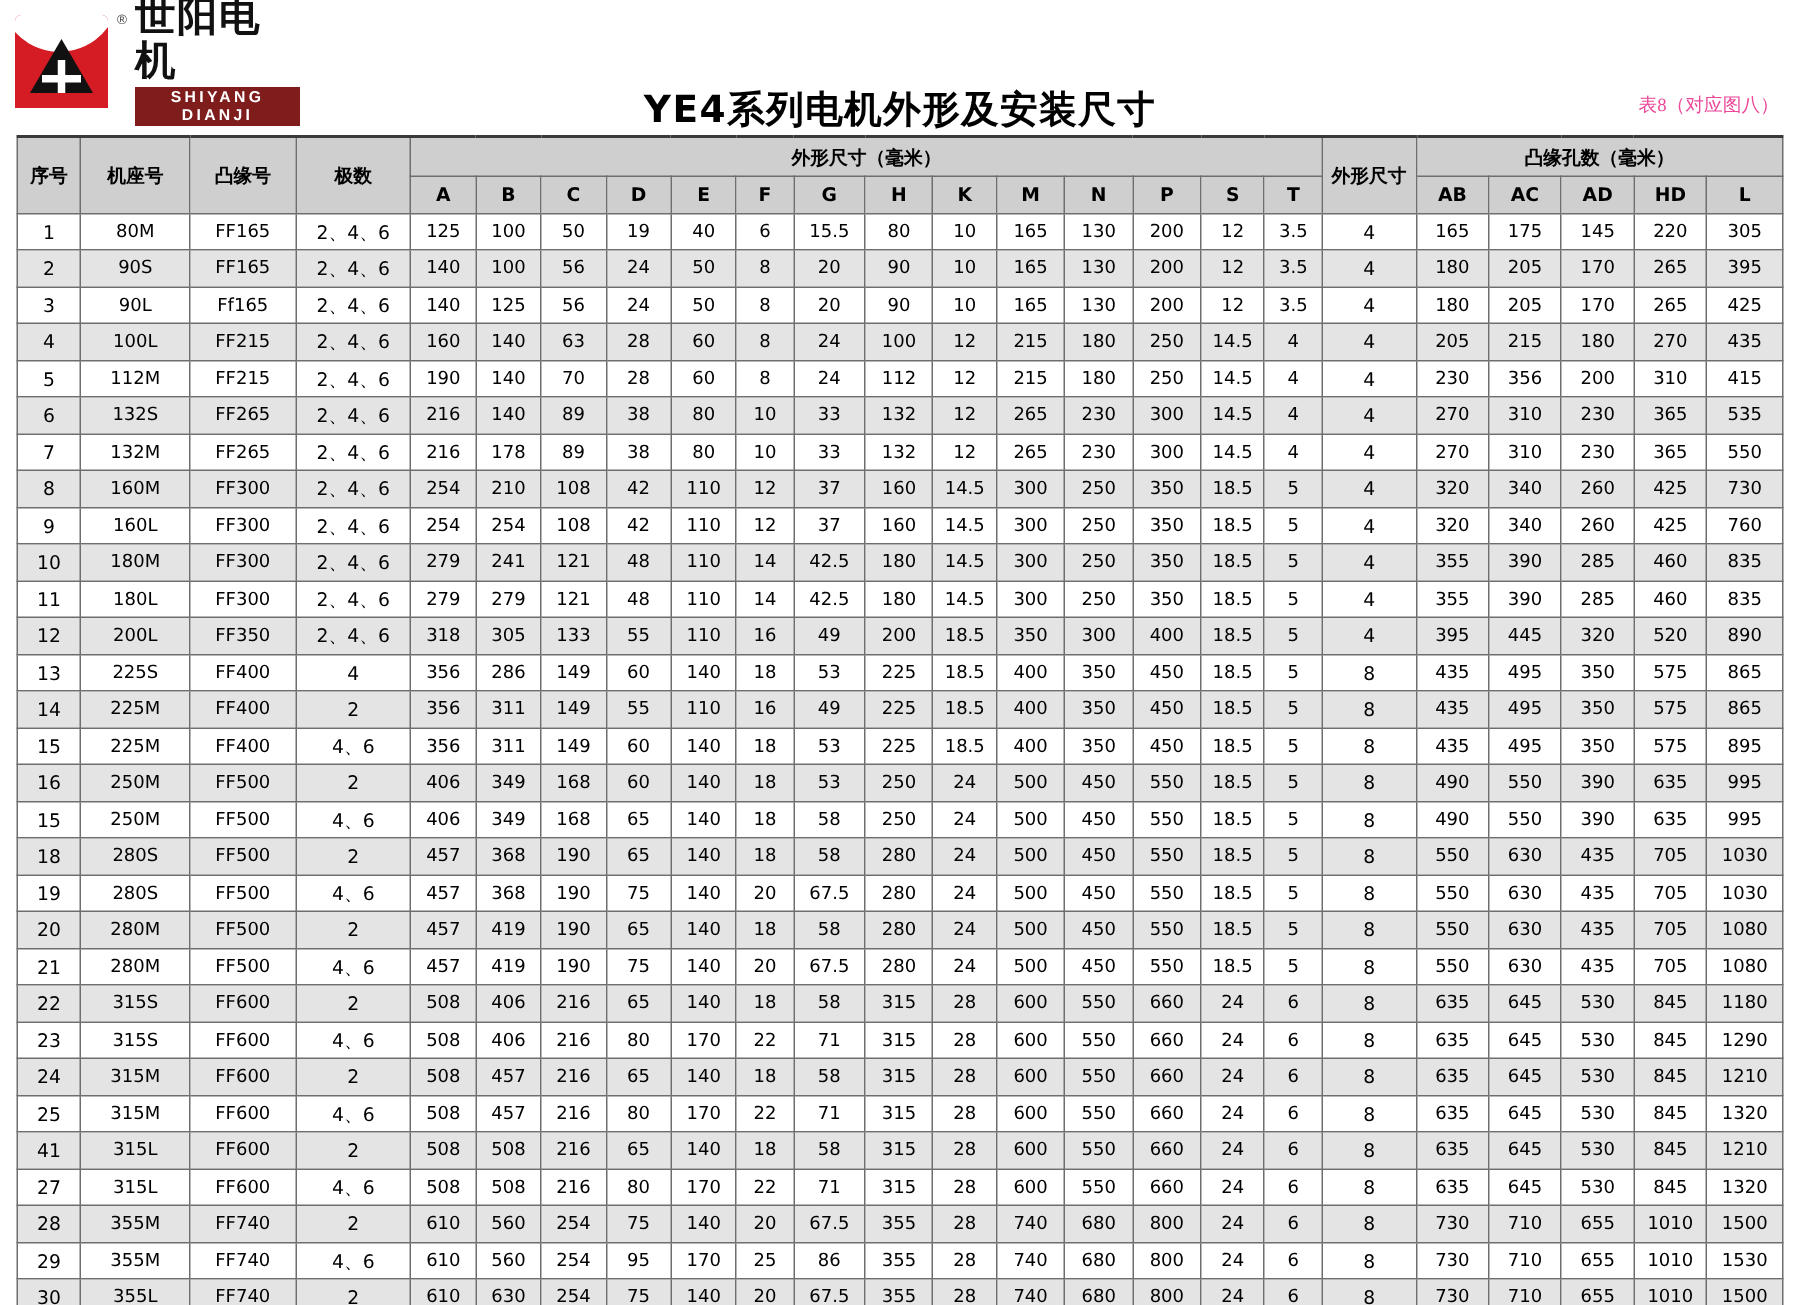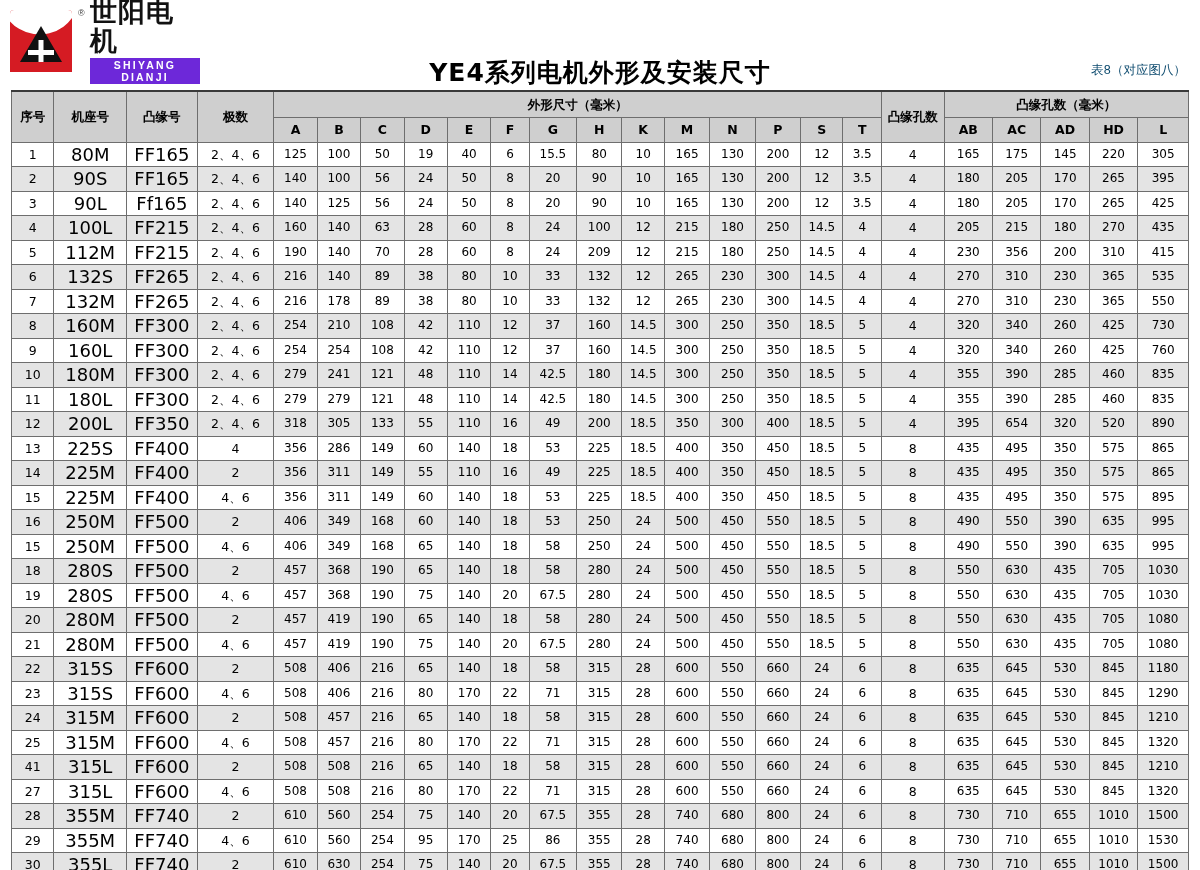--- a/index.html
+++ b/index.html
@@ -58,39 +58,39 @@
     width:5px;height:22px;background:#fff;
   }
   .logo-text{margin-left:18px;}
   .logo-cn{
     font-size:27px;font-weight:bold;letter-spacing:1px;
     color:#111;line-height:1.05;
     font-family:"DejaVu Sans","Liberation Sans",sans-serif;
   }
   .logo-en{
     margin-top:3px;
-    background:#6d28d9;color:#fff;
+    background:#7f1d1d;color:#fff;
     font-size:10.5px;letter-spacing:2.2px;font-weight:bold;
     text-align:center;padding:1px 3px;
   }
   .reg-mark{
     position:absolute;left:68px;top:4px;
     font-size:9px;color:#444;
   }
   .title{
     text-align:center;
     font-size:25px;font-weight:bold;
     padding-top:56px;
     letter-spacing:1px;
     font-family:"DejaVu Sans","Liberation Sans",sans-serif;
   }
   .table-note{
     position:absolute;right:14px;top:62px;
-    font-size:12.5px;color:#0c4a6e;
-    font-family:Liberation Mono, monospace;
+    font-size:12.5px;color:#ec4899;
+    font-family:Liberation Serif, serif;
   }
 
   
   .tbl-wrap{padding:0 11px;box-sizing:border-box;}
   table{
     border-collapse:collapse;
     width:1178px;
     table-layout:fixed;
     font-size:12.5px;
     font-family:"DejaVu Sans","Liberation Sans",sans-serif;
@@ -106,21 +106,21 @@
   }
   thead th{
     background:#cfcfcf;
     font-weight:bold;
     font-size:12.5px;
   }
   thead th.grouphead{height:25px;line-height:25px;}
   tbody tr.odd td{background:#ffffff;}
   tbody tr.even td{background:#e4e4e4;}
   td.num{font-size:12px;}
-  td.model{font-size:18px;}
+  td.model{font-size:12px;}
   .outer-top{border-top:2px solid #3a3a3a;}
 </style>
 </head>
 <body>
 
 <div class="page">
 
   <div class="header">
 
     <div class="logo-wrap">
@@ -169,21 +169,21 @@
           <col style="width:48px">
           <col style="width:50px">
       </colgroup>
       <thead>
         <tr>
           <th class="grouphead outer-top" rowspan="2">序号</th>
           <th class="grouphead outer-top" rowspan="2">机座号</th>
           <th class="grouphead outer-top" rowspan="2">凸缘号</th>
           <th class="grouphead outer-top" rowspan="2">极数</th>
           <th class="grouphead outer-top" colspan="14">外形尺寸（毫米）</th>
-          <th class="grouphead outer-top" rowspan="2">凸缘孔数</th>
+          <th class="grouphead outer-top" rowspan="2">外形尺寸</th>
           <th class="grouphead outer-top" colspan="5">凸缘孔数（毫米）</th>
         </tr>
         <tr>
           <th>A</th>
           <th>B</th>
           <th>C</th>
           <th>D</th>
           <th>E</th>
           <th>F</th>
           <th>G</th>
@@ -311,21 +311,21 @@
             <td class="model">112M</td>
             <td class="model">FF215</td>
             <td>2、4、6</td>
             <td class="num">190</td>
             <td class="num">140</td>
             <td class="num">70</td>
             <td class="num">28</td>
             <td class="num">60</td>
             <td class="num">8</td>
             <td class="num">24</td>
-            <td class="num">209</td>
+            <td class="num">112</td>
             <td class="num">12</td>
             <td class="num">215</td>
             <td class="num">180</td>
             <td class="num">250</td>
             <td class="num">14.5</td>
             <td class="num">4</td>
             <td>4</td>
             <td class="num">230</td>
             <td class="num">356</td>
             <td class="num">200</td>
@@ -502,21 +502,21 @@
             <td class="num">49</td>
             <td class="num">200</td>
             <td class="num">18.5</td>
             <td class="num">350</td>
             <td class="num">300</td>
             <td class="num">400</td>
             <td class="num">18.5</td>
             <td class="num">5</td>
             <td>4</td>
             <td class="num">395</td>
-            <td class="num">654</td>
+            <td class="num">445</td>
             <td class="num">320</td>
             <td class="num">520</td>
             <td class="num">890</td>
           </tr>
           <tr class="odd">
             <td>13</td>
             <td class="model">225S</td>
             <td class="model">FF400</td>
             <td>4</td>
             <td class="num">356</td>

